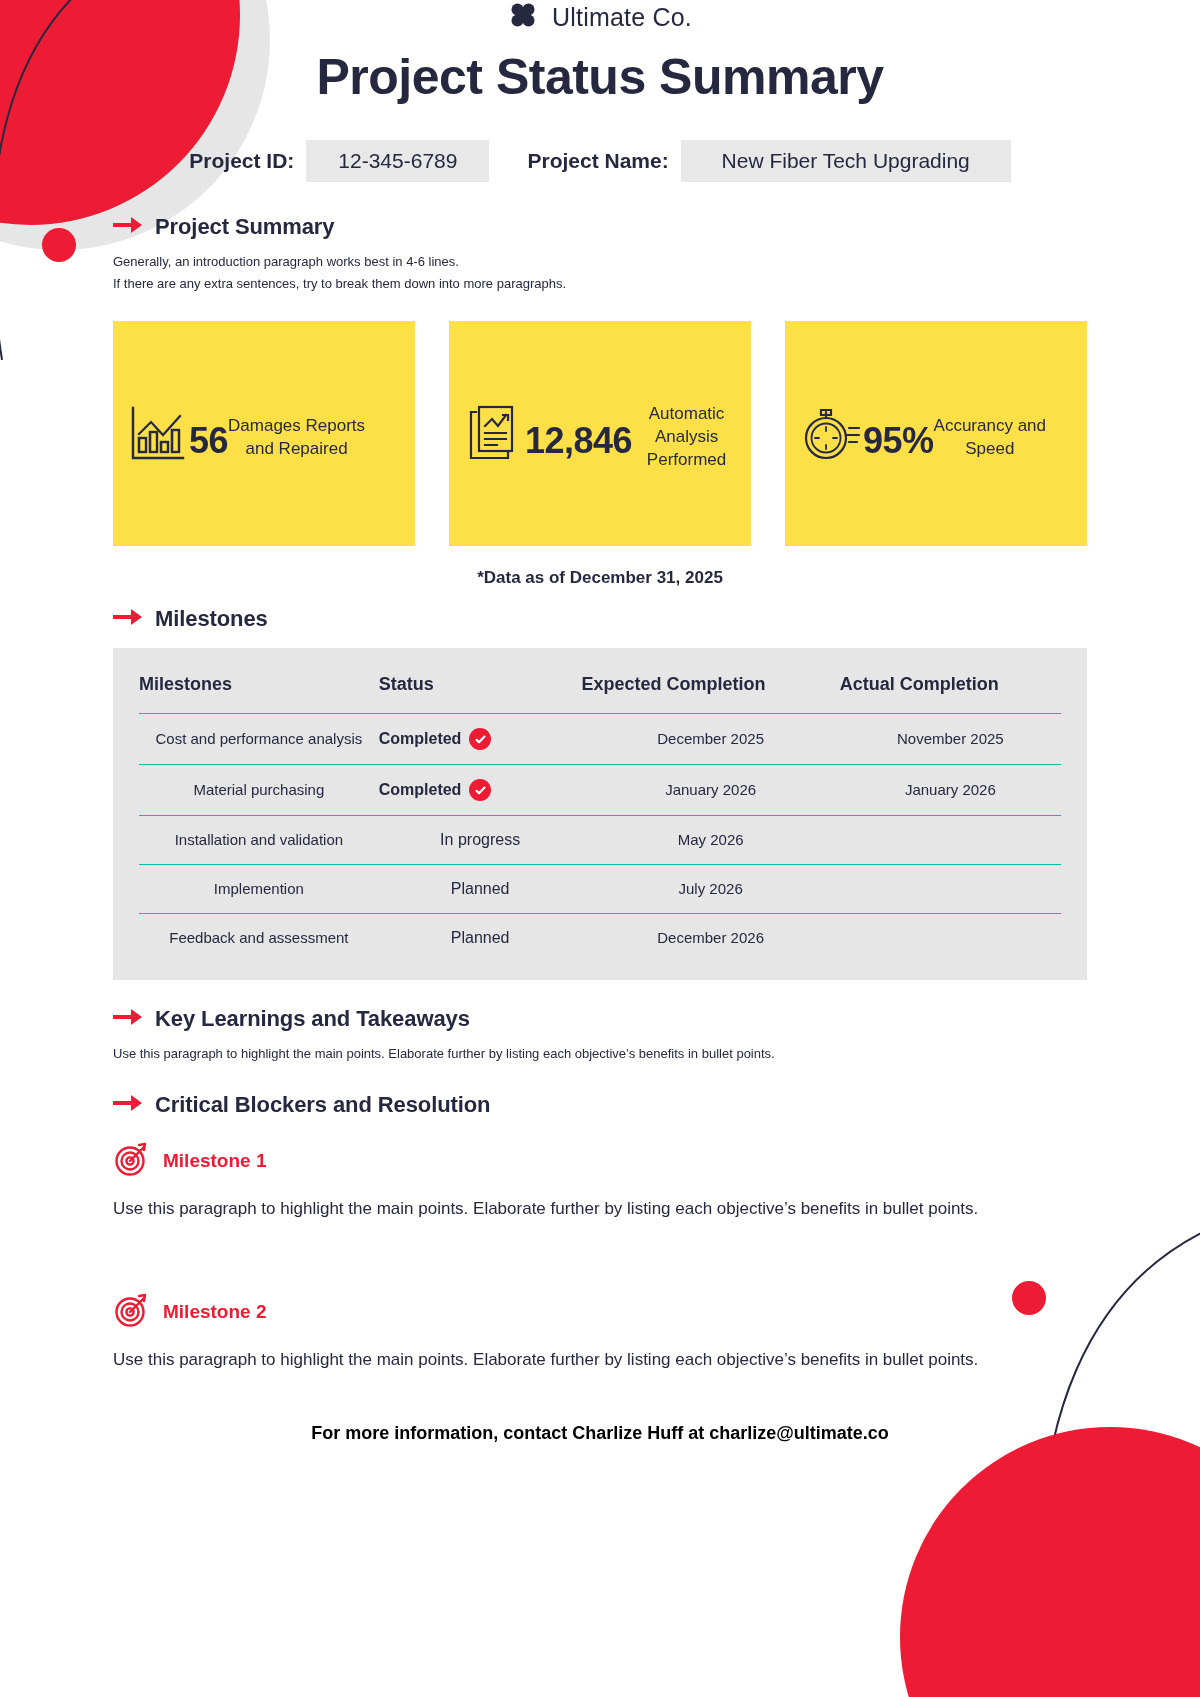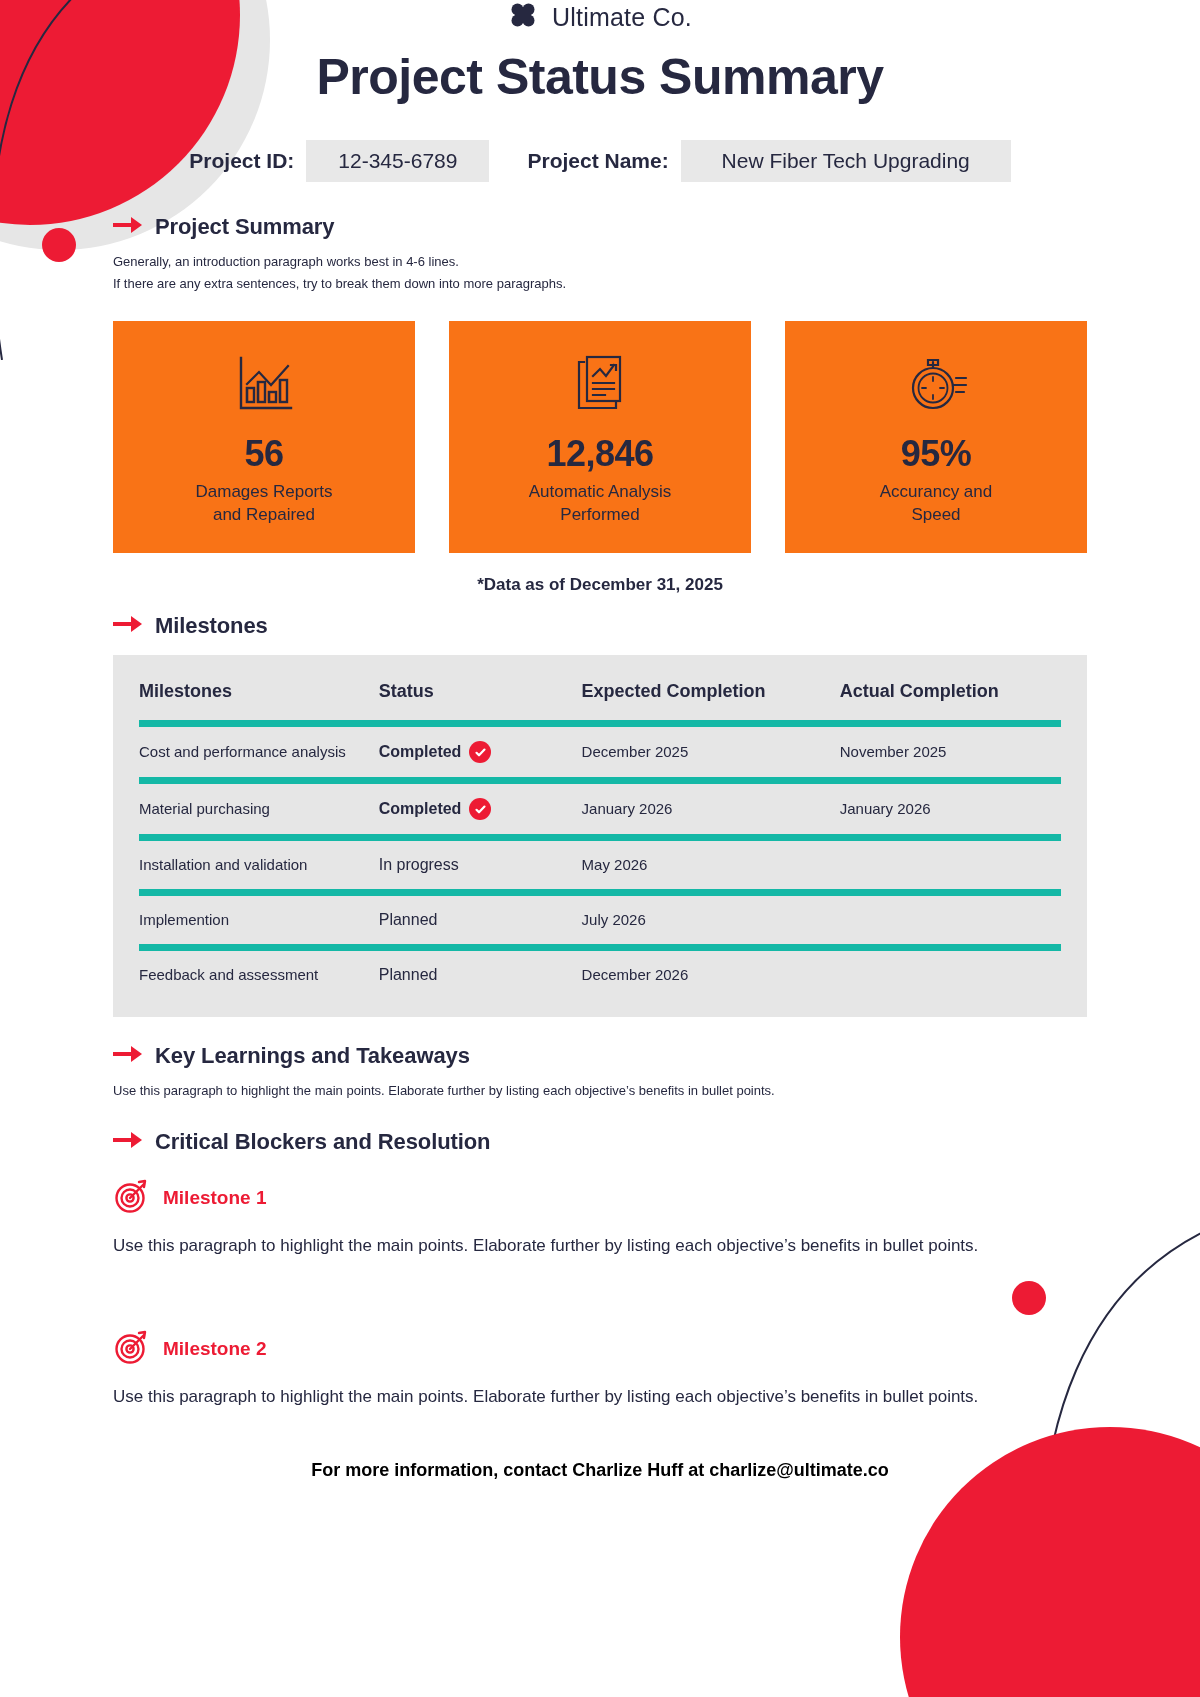--- a/index.html
+++ b/index.html
@@ -59,40 +59,40 @@
   
   .sec { display:flex; align-items:center; gap:12px; margin-top:32px; }
   .sec-title { font-size:22px; font-weight:700; color:#262840; letter-spacing:-.1px; }
   .arrow-icon { display:block; flex:0 0 auto; }
 
   .body-text { font-size:13px; line-height:1.5; color:#262840; margin-top:12px; }
 
   
   .stats { display:flex; gap:34px; margin-top:28px; }
   .stat {
-    flex:1; background:#f97316; padding:28px 10px 26px; text-align:center;
-    display:flex; flex-direction:column; align-items:center; justify-content:flex-start;
+    flex:1; background:#fde047; padding:28px 10px 26px; text-align:center;
+    display:flex; align-items:center; justify-content:flex-start;
     min-height:225px;
   }
   .stat-icon { height:72px; display:flex; align-items:center; justify-content:center; }
   .stat-value { font-size:36px; font-weight:700; margin-top:12px; color:#262840; letter-spacing:-.5px; }
   .stat-label { font-size:17px; line-height:1.35; margin-top:6px; color:#262840; }
 
   .data-note { text-align:center; font-size:17px; font-weight:700; margin-top:22px; color:#262840; }
 
   
   .tbl-wrap { background:#E6E6E6; margin-top:16px; padding:0 26px 18px; }
   table { width:100%; border-collapse:collapse; }
   th {
     text-align:left; font-size:18px; font-weight:700; color:#262840;
     padding:26px 0 18px; vertical-align:bottom;
   }
   td {
     font-size:15px; color:#262840; padding:14px 0; vertical-align:middle;
-    border-top:7px solid #14b8a6; line-height:1.25;
+    border-top:1px solid #14b8a6; line-height:1.25;text-align:center;
   }
   td.status { font-size:16px; }
   td.status.done { font-weight:700; }
   .col-m { width:26%; }
   .col-s { width:22%; }
   .col-e { width:28%; }
   .col-a { width:24%; }
   .status-cell { display:flex; align-items:center; gap:8px; }
   .check-badge {
     width:22px; height:22px; border-radius:50%; background:#ED1B34;

